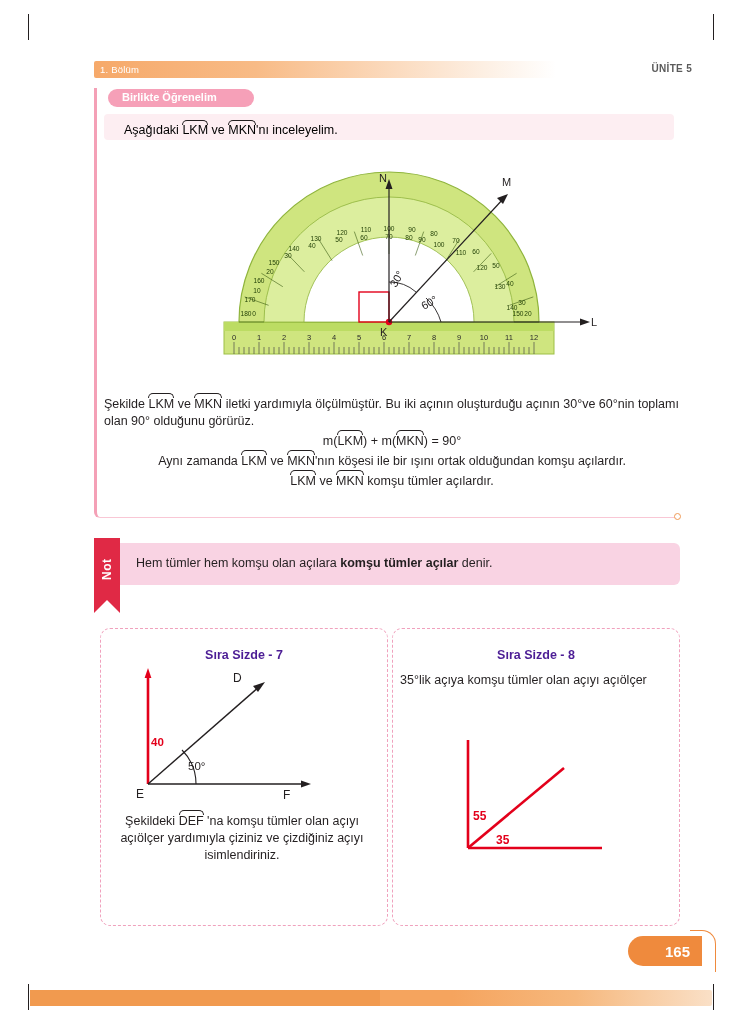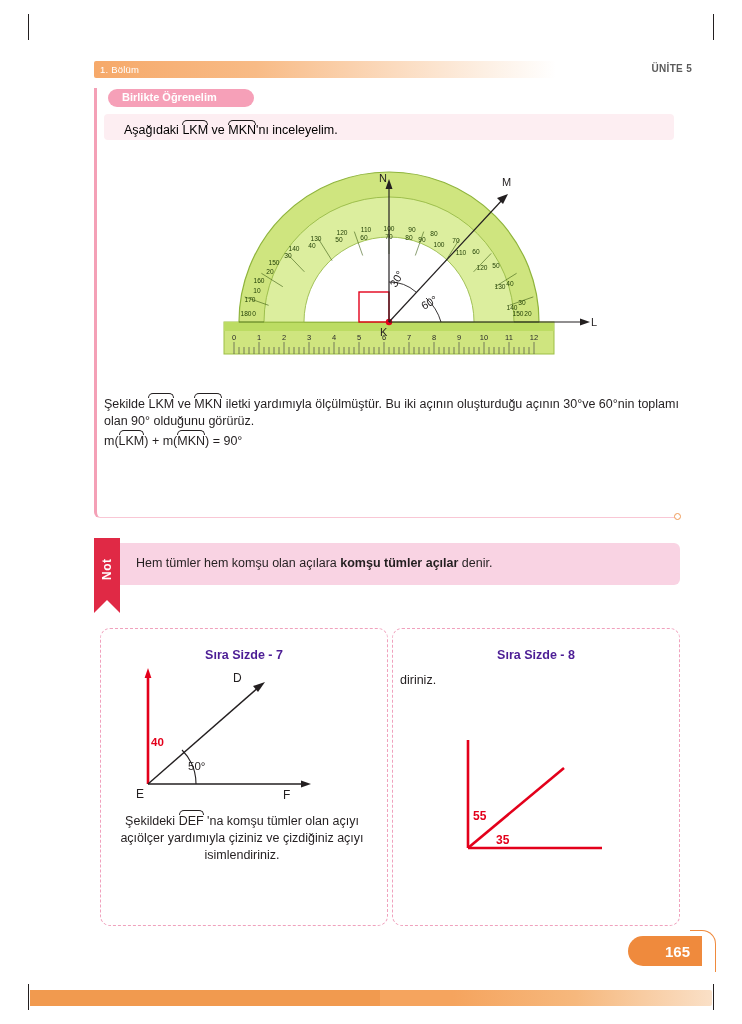--- a/index.html
+++ b/index.html
@@ -74,21 +74,21 @@
   
   .figure { position:absolute; left:104px; top:150px; width:570px; height:225px; }
 
   
   .para1 {
     position:absolute; left:104px; top:381px; width:576px;
     font-size:12.5px; line-height:17px;margin-top:12px;
   }
   .eq-block {
     position:absolute; left:104px; top:430px; width:576px;
-    font-size:12.5px; line-height:17px;
+    font-size:12.5px; line-height:17px;text-align:center;
   }
   .eq-line { white-space:pre; }
 
   
   .note-wrap { position:absolute; left:94px; top:543px; width:586px; height:42px; }
   .note-bg {
     position:absolute; left:18px; top:0; width:568px; height:42px;
     background:#f9d3e3; border-radius:6px;
   }
   .note-ribbon {
@@ -370,20 +370,32 @@
   <span>ve</span>
   <span class="ang">MKN</span>
   <span>iletki yardımıyla ölçülmüştür. Bu iki açının oluşturduğu açının 30°ve 60°nin</span>
   <span>toplamı olan 90° olduğunu görürüz.</span>
 </div>
 
 <div class="eq-block">
   <div>
     <span>m(</span><span class="ang">LKM</span><span>) + m(</span><span class="ang">MKN</span><span>) = 90°</span>
   </div>
+  <div>
+    <span>Aynı zamanda</span>
+    <span class="ang">LKM</span>
+    <span>ve</span>
+    <span class="ang">MKN</span><span>'nın köşesi ile bir ışını ortak olduğundan komşu açılardır.</span>
+  </div>
+  <div>
+    <span class="ang">LKM</span>
+    <span>ve</span>
+    <span class="ang">MKN</span>
+    <span>komşu tümler açılardır.</span>
+  </div>
 </div>
 
 <div class="note-wrap">
   <div class="note-bg"></div>
 </div>
 <div class="note-ribbon"></div>
 <div class="note-ribbon-text">Not</div>
 <div class="note-text">
   <span>Hem tümler hem komşu olan açılara </span><b>komşu tümler açılar</b><span> denir.</span>
 </div>
@@ -420,21 +432,21 @@
   <span class="ang">DEF</span>
   <span>'na komşu tümler olan açıyı</span>
   <span>açıölçer yardımıyla çiziniz ve çizdiğiniz açıyı</span>
   <span>isimlendiriniz.</span>
 </div>
 
 <div class="ex-box ex-right"></div>
 <div class="ex-title right">Sıra Sizde - 8</div>
 
 <div class="ex-right-text">
-  <div>diriniz.</div>
+  <div>35°lik açıya komşu tümler olan açıyı açıölçer</div>
 </div>
 
 <div class="fig-right">
 <svg width="288" height="140" viewBox="0 0 288 140" xmlns="http://www.w3.org/2000/svg">
 
   <line x1="76" y1="10" x2="76" y2="118" stroke="#e3001b" stroke-width="2.6"></line>
 
   <line x1="76" y1="118" x2="210" y2="118" stroke="#e3001b" stroke-width="2.6"></line>
 
   <line x1="76" y1="118" x2="172" y2="38" stroke="#e3001b" stroke-width="2.6"></line>

